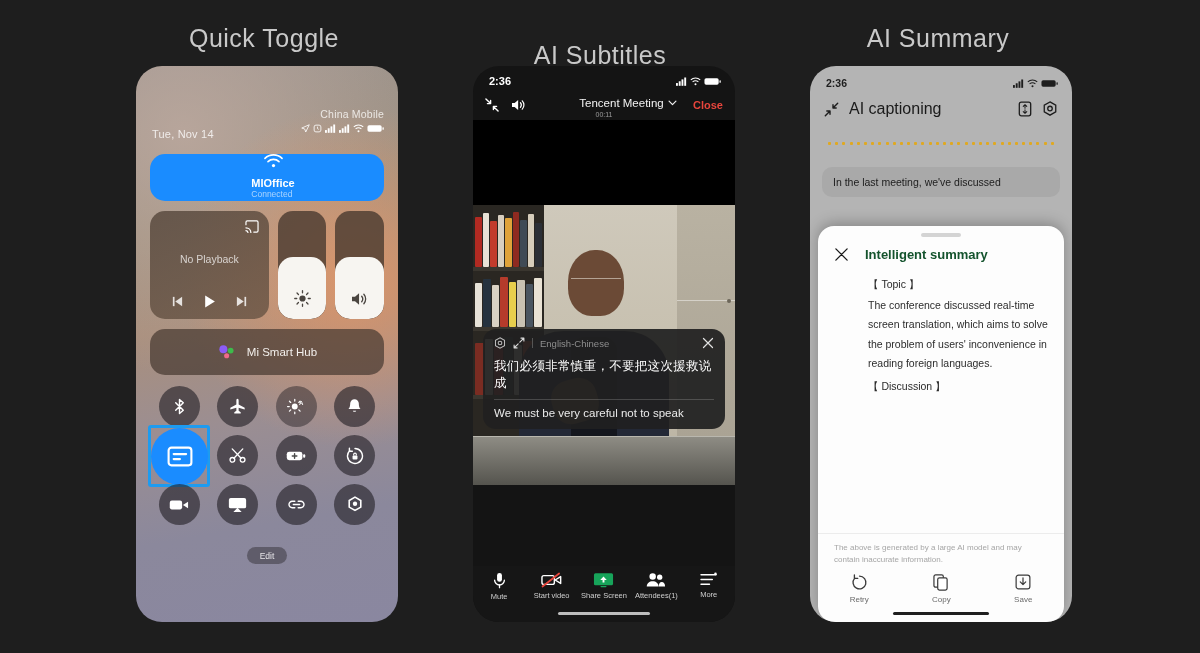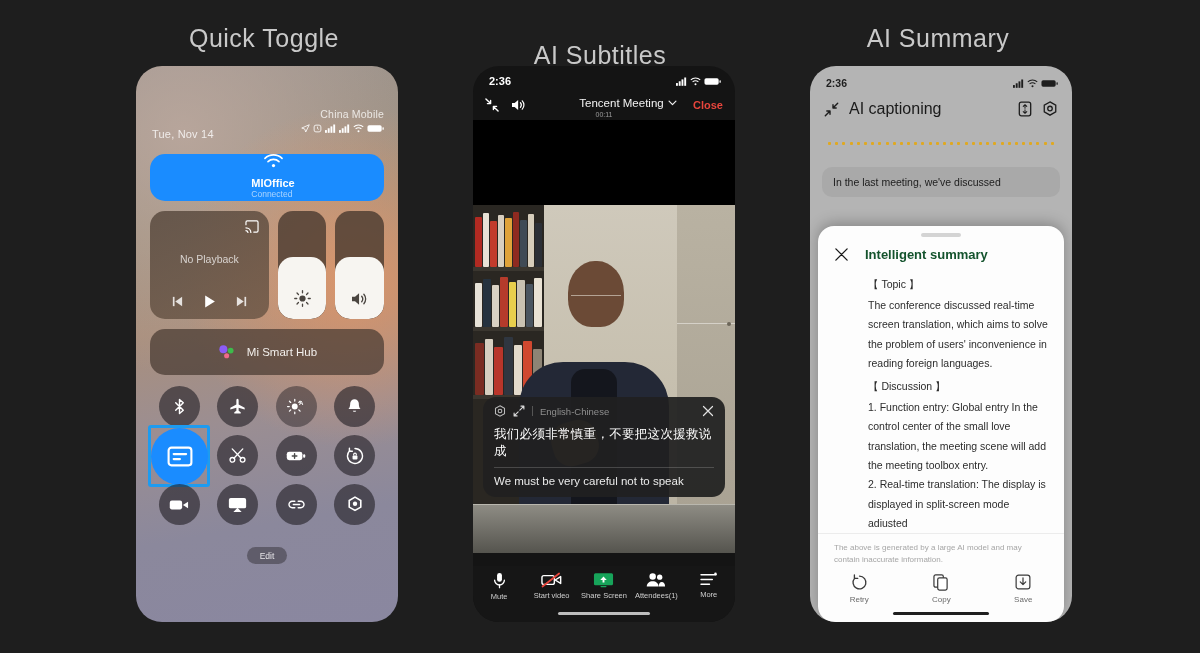--- a/index.html
+++ b/index.html
@@ -131,21 +131,21 @@
   .p2-nav {
     height:30px; display:flex; align-items:center; padding:0 12px; position:relative;
   }
   .p2-nav-left { display:flex; align-items:center; gap:12px; }
   .p2-nav-center { position:absolute; left:0; right:0; text-align:center; pointer-events:none;}
   .p2-title { font-size:11.5px; color:#f2f2f2; display:inline-flex; align-items:center; gap:4px;margin-left:48px;}
   .p2-sub { font-size:7px; color:#9a9a9a; margin-top:0px;}
   .p2-close { margin-left:auto; font-size:11px; color:#e8453c; font-weight:600;}
 
   .p2-blackband { height:85px; background:#000; }
-  .p2-video { height:348px; position:relative; overflow:hidden; background:#2b2b28; }
+  .p2-video { height:280px; position:relative; overflow:hidden; background:#2b2b28; }
 
   .vid-wall { position:absolute; inset:0; background:linear-gradient(180deg,#cfc9bb 0%, #c6bfae 55%, #b7b0a0 100%); }
   .vid-rightwall { position:absolute; right:0; top:0; bottom:0; width:22%; background:linear-gradient(180deg,#b9b2a2,#a7a091); }
   .vid-shelfline { position:absolute; right:0; top:34%; width:22%; height:1px; background:rgba(255,255,255,.45);}
   .vid-dot { position:absolute; right:4px; top:33.5%; width:4px; height:4px; border-radius:50%; background:#6c6659;}
   .vid-desk { position:absolute; left:0; right:0; bottom:0; height:48px; background:linear-gradient(180deg,#8e8c84,#55544e); }
   .vid-deskline { position:absolute; left:0; right:0; bottom:46px; height:3px; background:#b9b7ae;}
   .bookcase { position:absolute; left:0; top:0; width:27%; bottom:48px; background:#2a2722; }
   .shelf { position:absolute; left:0; right:0; display:flex; align-items:flex-end; gap:1px; padding:0 2px;}
   .bk { flex:1; border-radius:1px; }
@@ -790,22 +790,20 @@
             <svg width="15" height="15" viewBox="0 0 16 16">
               <path d="M2 2 14 14M14 2 2 14" stroke="#1a1a1a" stroke-width="1.4" stroke-linecap="round"></path>
             </svg>
           </span>
         <span class="sheet-title">Intelligent summary</span>
       </div>
       <div class="sheet-body">
         <div class="sec-label">【 Topic 】</div>
         <div class="sec-text">The conference discussed real-time screen translation, which aims to solve the problem of users' inconvenience in reading foreign languages.</div>
         <div class="sec-label">【 Discussion 】</div>
-        <div class="sec-text" style="white-space:pre-line">1. Function entry: Global entry In the control center of the small love translation, the meeting scene will add the meeting toolbox entry.
-2. Real-time translation: The display is displayed in split-screen mode adjusted</div>
       </div>
       <div class="sheet-note">The above is generated by a large AI model and may contain inaccurate information.</div>
       <div class="sheet-actions">
         <div class="act">
           <span>
               <svg width="17" height="17" viewBox="0 0 18 18">
                 <path d="M9 2.2a6.8 6.8 0 1 1-5 2.2" stroke="#3a3a3a" stroke-width="1.4" fill="none" stroke-linecap="round"></path>
                 <path d="M3.6 1v3.6h3.6" stroke="#3a3a3a" stroke-width="1.4" fill="none" stroke-linecap="round" stroke-linejoin="round"></path>
               </svg>
             </span>

